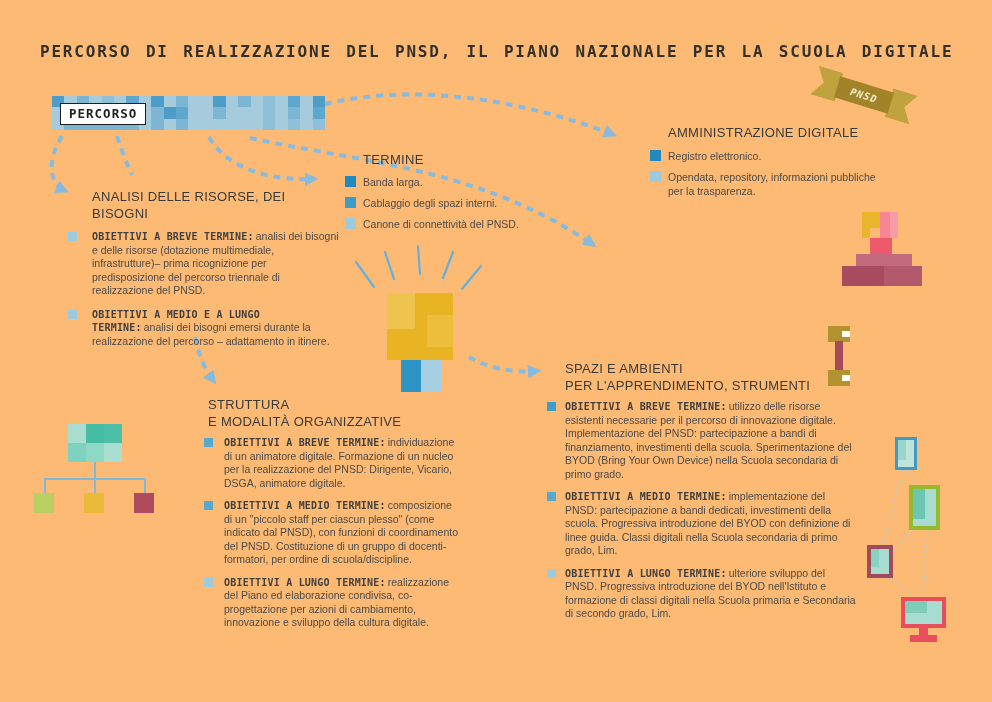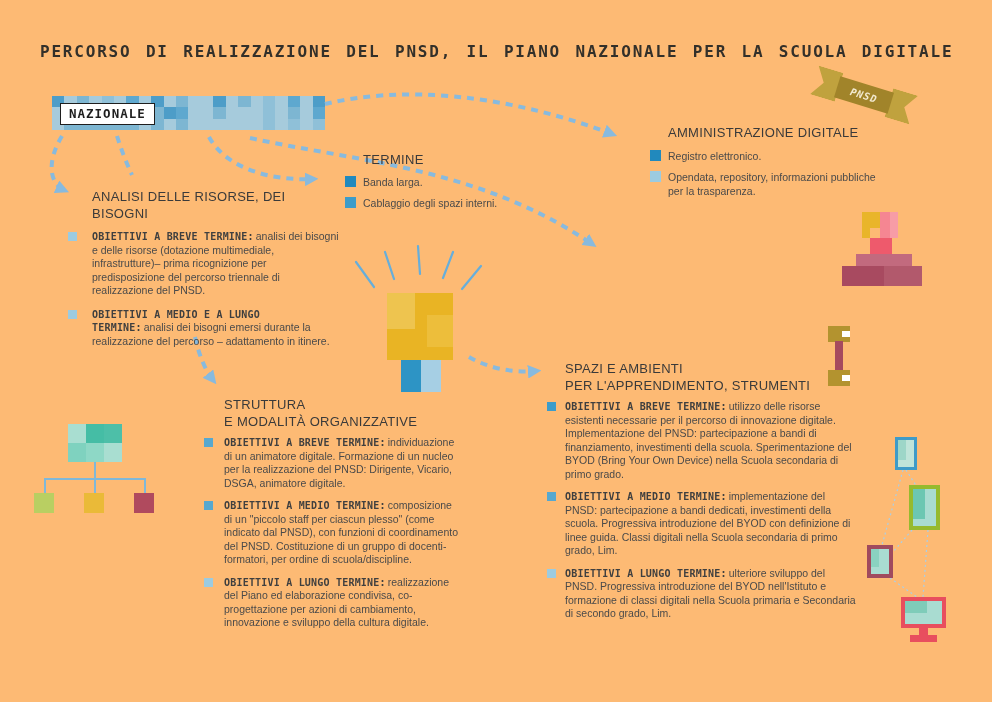--- a/index.html
+++ b/index.html
@@ -46,21 +46,21 @@
   #sec-analisi .sq-s{left:0;}
 
   #sec-accesso{left:345px;top:151px;width:250px;}
   #sec-accesso .sec-h{margin-bottom:7px;}
   #sec-ammin{left:650px;top:124px;width:242px;}
   #sec-ammin .sec-h{margin-bottom:8px;}
   #sec-identita{left:592px;top:262px;width:262px;}
   #sec-identita .sec-h{margin-bottom:8px;}
 
   #sec-struttura{left:204px;top:396px;width:258px;}
-  #sec-struttura .sec-h{margin-left:20px;}
+  #sec-struttura .sec-h{margin-left:4px;}
   #sec-struttura .hgap{height:6px;}
   #sec-struttura .item{padding-left:20px;}
 
   #sec-spazi{left:547px;top:360px;width:312px;}
   #sec-spazi .sec-h{margin-left:18px;}
   #sec-spazi .hgap{height:6px;}
   #sec-spazi .item{padding-left:18px;}
 
   
   #bulb-body{left:387px;top:293px;width:66px;height:67px;background:#e9b424;}
@@ -122,21 +122,21 @@
         <div style="position: absolute; left: 37.2273px; top: 22.6667px; width: 12.4091px; height: 11.3333px; background: rgb(125, 182, 210);"></div>
         <div style="position: absolute; left: 49.6364px; top: 22.6667px; width: 12.4091px; height: 11.3333px; background: rgb(125, 182, 210);"></div>
         <div style="position: absolute; left: 62.0455px; top: 22.6667px; width: 12.4091px; height: 11.3333px; background: rgb(125, 182, 210);"></div>
         <div style="position: absolute; left: 74.4545px; top: 22.6667px; width: 12.4091px; height: 11.3333px; background: rgb(125, 182, 210);"></div>
         <div style="position: absolute; left: 99.2727px; top: 22.6667px; width: 12.4091px; height: 11.3333px; background: rgb(125, 182, 210);"></div>
         <div style="position: absolute; left: 124.091px; top: 22.6667px; width: 12.4091px; height: 11.3333px; background: rgb(125, 182, 210);"></div>
         <div style="position: absolute; left: 210.955px; top: 22.6667px; width: 12.4091px; height: 11.3333px; background: rgb(143, 192, 216);"></div>
         <div style="position: absolute; left: 235.773px; top: 22.6667px; width: 12.4091px; height: 11.3333px; background: rgb(143, 192, 216);"></div>
         <div style="position: absolute; left: 260.591px; top: 22.6667px; width: 12.4091px; height: 11.3333px; background: rgb(143, 192, 216);"></div>
       </div>
-    <div class="abs" id="banner-label">NAZIONALE</div>
+    <div class="abs" id="banner-label">PERCORSO</div>
   </div>
 
   <div class="abs" id="ribbon">
     <div class="rib-end" id="rib-l"></div>
     <div class="rib-end" id="rib-r"></div>
     <div id="rib-c">
       <span>PNSD</span>
     </div>
   </div>
 
@@ -190,20 +190,24 @@
   <div class="abs" id="sec-accesso">
     <div class="sec-h ind">TERMINE</div>
     <div class="sitem ind">
       <span class="sq sq-d"></span>
       <span>Banda larga.</span>
     </div>
     <div class="sitem ind">
       <span class="sq sq-d2"></span>
       <span>Cablaggio degli spazi interni.</span>
     </div>
+    <div class="sitem ind">
+      <span class="sq sq-l"></span>
+      <span>Canone di connettività del PNSD.</span>
+    </div>
   </div>
 
   <div class="abs" id="sec-ammin">
     <div class="sec-h ind">AMMINISTRAZIONE DIGITALE</div>
     <div class="sitem ind">
       <span class="sq sq-d"></span>
       <span>Registro elettronico.</span>
     </div>
     <div class="sitem ind">
       <span class="sq sq-l"></span>

